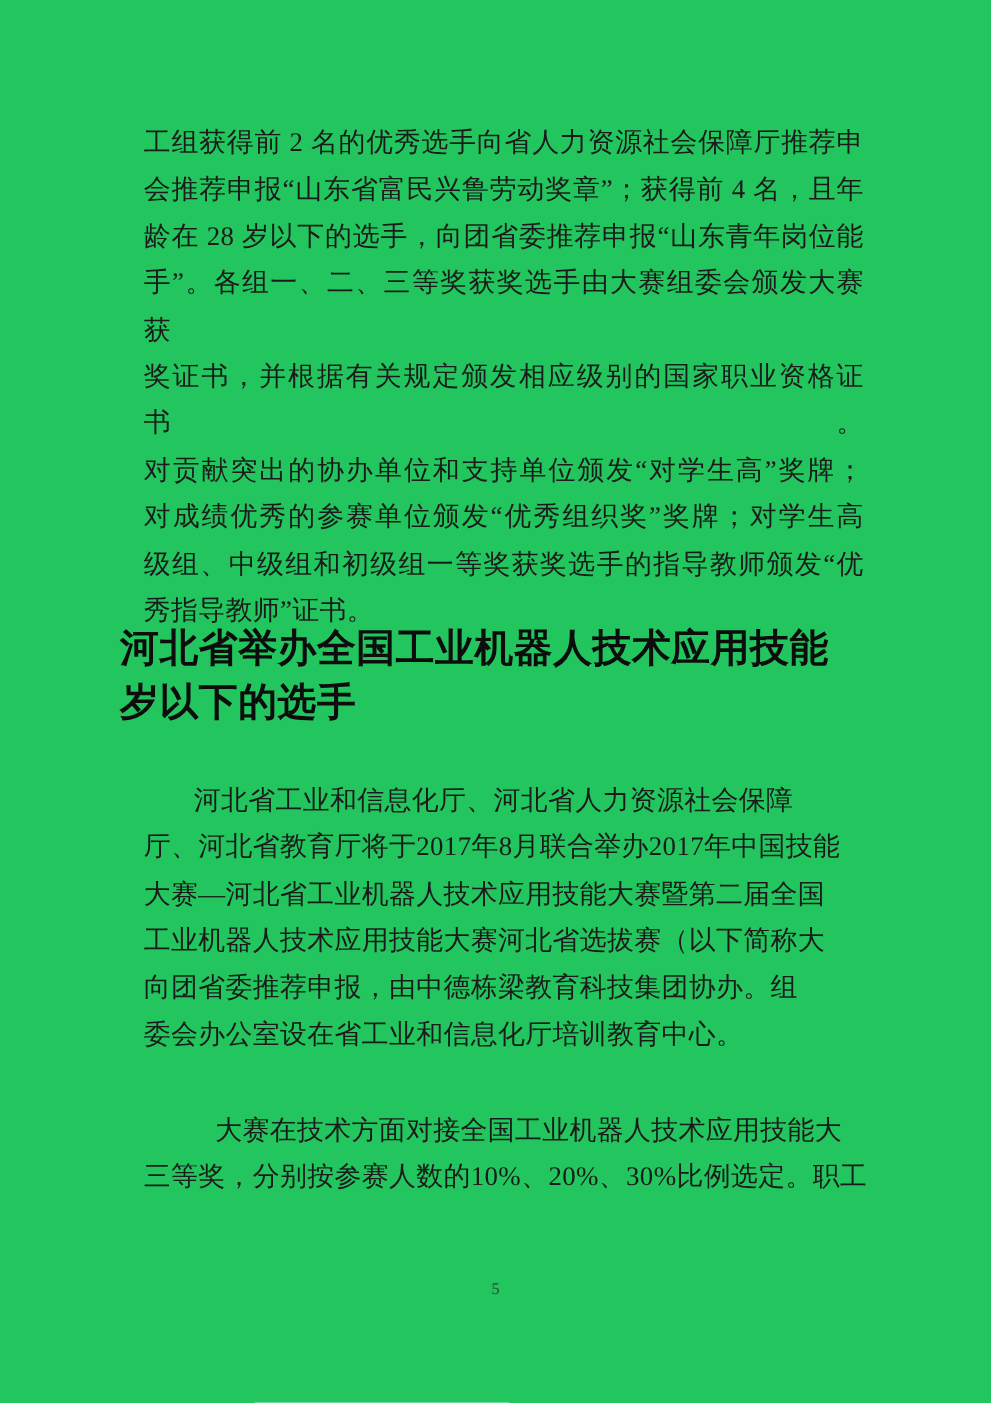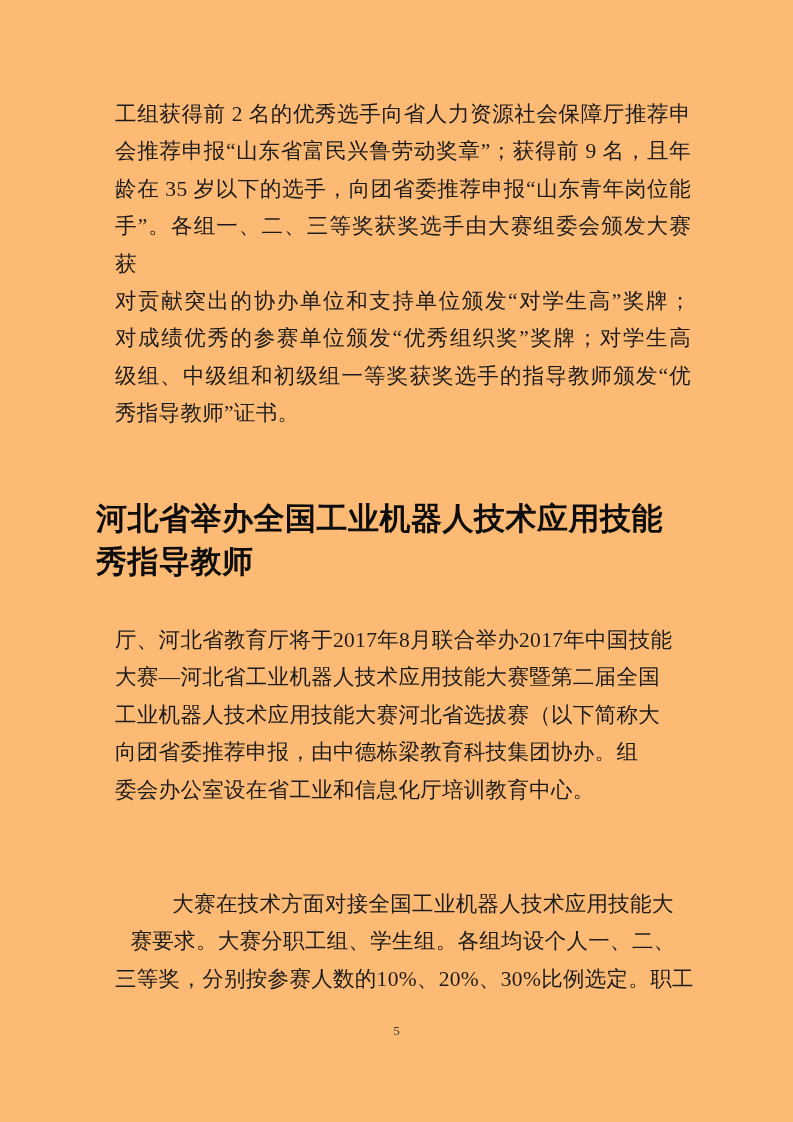--- a/index.html
+++ b/index.html
@@ -11,21 +11,21 @@
     width: 793px;
     height: 1122px;
     position: relative;
     font-family: "Liberation Serif", serif;
     color: #1b1b1b;
     overflow: hidden;
   }
   .doc-page {
     position: absolute;
     inset: 0;
-    background: #fdba74;
+    background: #22c55e;
   }
   .text-block {
     position: absolute;
     left: 115px;
     width: 576px;
     font-size: 21.5px;
     line-height: 37.4px;
     letter-spacing: 0.3px;
   }
   .text-block .line {
@@ -67,43 +67,44 @@
     font-family: "Liberation Serif", serif;
   }
 </style>
 </head>
 <body>
 
 <div class="doc-page">
 
   <div class="text-block" id="para-a">
     <div class="line jl">工组获得前 2 名的优秀选手向省人力资源社会保障厅推荐申</div>
-    <div class="line jl">会推荐申报“山东省富民兴鲁劳动奖章”；获得前 9 名，且年</div>
-    <div class="line jl">龄在 35 岁以下的选手，向团省委推荐申报“山东青年岗位能</div>
+    <div class="line jl">会推荐申报“山东省富民兴鲁劳动奖章”；获得前 4 名，且年</div>
+    <div class="line jl">龄在 28 岁以下的选手，向团省委推荐申报“山东青年岗位能</div>
     <div class="line jl">手”。各组一、二、三等奖获奖选手由大赛组委会颁发大赛获</div>
+    <div class="line jl">奖证书，并根据有关规定颁发相应级别的国家职业资格证书。</div>
     <div class="line jl">对贡献突出的协办单位和支持单位颁发“对学生高”奖牌；</div>
     <div class="line jl">对成绩优秀的参赛单位颁发“优秀组织奖”奖牌；对学生高</div>
     <div class="line jl">级组、中级组和初级组一等奖获奖选手的指导教师颁发“优</div>
     <div class="line">秀指导教师”证书。</div>
   </div>
 
   <h1 class="doc-title">
     <div class="title-line">河北省举办全国工业机器人技术应用技能</div>
-    <div class="title-line">秀指导教师</div>
+    <div class="title-line">岁以下的选手</div>
   </h1>
 
   <div class="text-block" id="para-b">
+    <div class="line indent">河北省工业和信息化厅、河北省人力资源社会保障</div>
     <div class="line">厅、河北省教育厅将于2017年8月联合举办2017年中国技能</div>
     <div class="line">大赛—河北省工业机器人技术应用技能大赛暨第二届全国</div>
     <div class="line">工业机器人技术应用技能大赛河北省选拔赛（以下简称大</div>
     <div class="line">向团省委推荐申报，由中德栋梁教育科技集团协办。组</div>
     <div class="line">委会办公室设在省工业和信息化厅培训教育中心。</div>
   </div>
 
   <div class="text-block" id="para-c">
     <div class="line indent">大赛在技术方面对接全国工业机器人技术应用技能大</div>
-    <div class="line">赛要求。大赛分职工组、学生组。各组均设个人一、二、</div>
     <div class="line">三等奖，分别按参赛人数的10%、20%、30%比例选定。职工</div>
   </div>
 
   <div class="page-footer">5</div>
 
 </div>
 
 </body></html>

